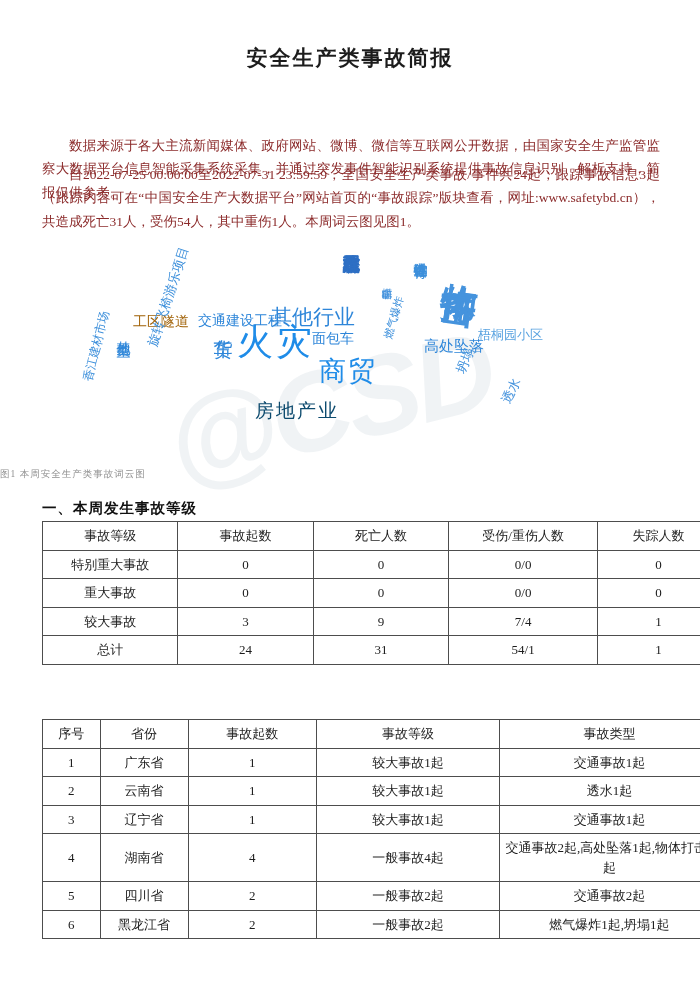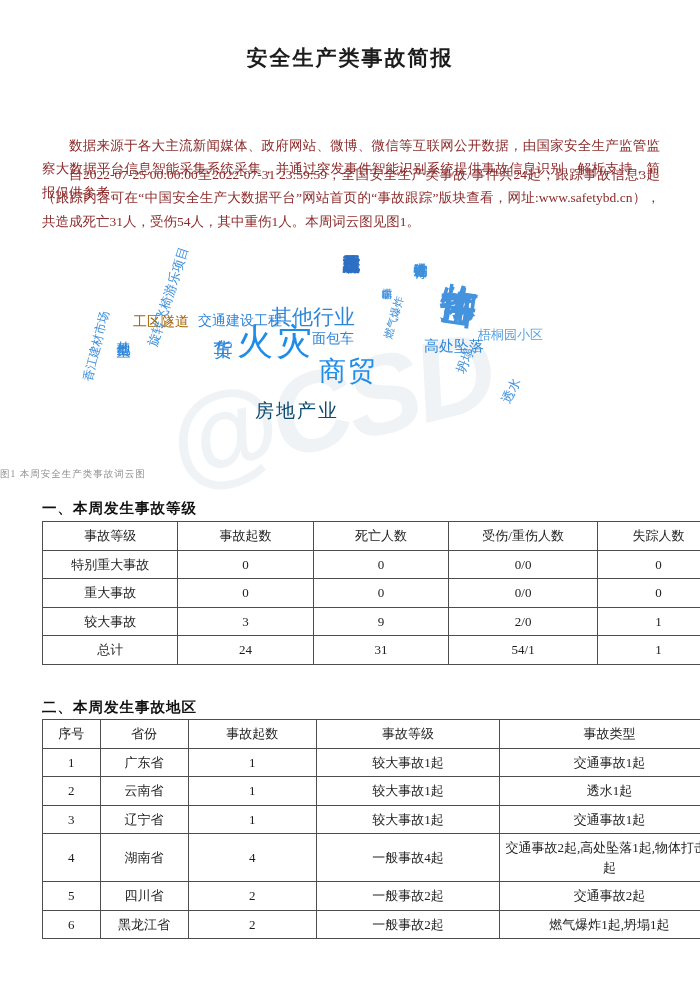--- a/index.html
+++ b/index.html
@@ -144,34 +144,33 @@
       <td>重大事故</td>
       <td>0</td>
       <td>0</td>
       <td>0/0</td>
       <td>0</td>
     </tr>
     <tr>
       <td>较大事故</td>
       <td>3</td>
       <td>9</td>
-      <td>2/0</td>
+      <td>7/4</td>
       <td>1</td>
     </tr>
     <tr>
       <td>总计</td>
       <td>24</td>
       <td>31</td>
       <td>54/1</td>
       <td>1</td>
     </tr>
   </tbody>
     </table>
 
-  <div class="sec-heading sec-2">二、本周发生事故地区</div>
 
   <table class="data tbl-2">
     <colgroup>
         <col class="c0">
         <col class="c1">
         <col class="c2">
         <col class="c3">
         <col class="c4">
       </colgroup>
     <tbody>

